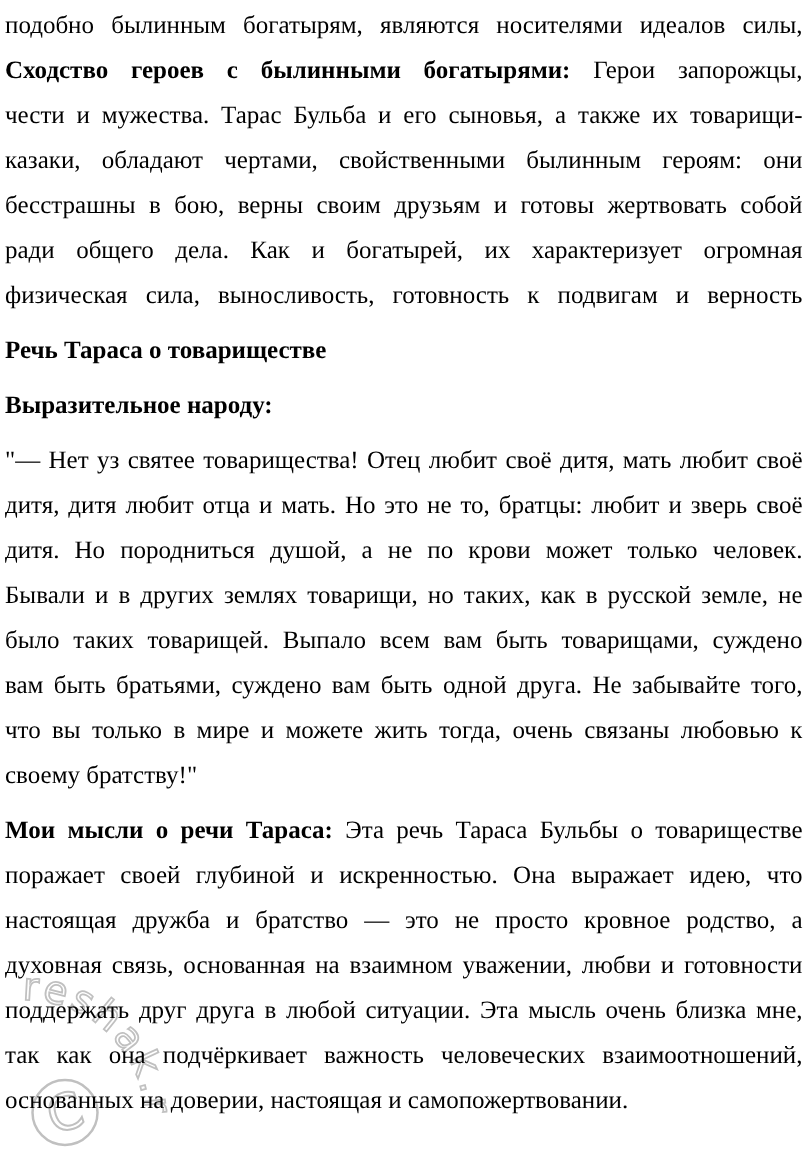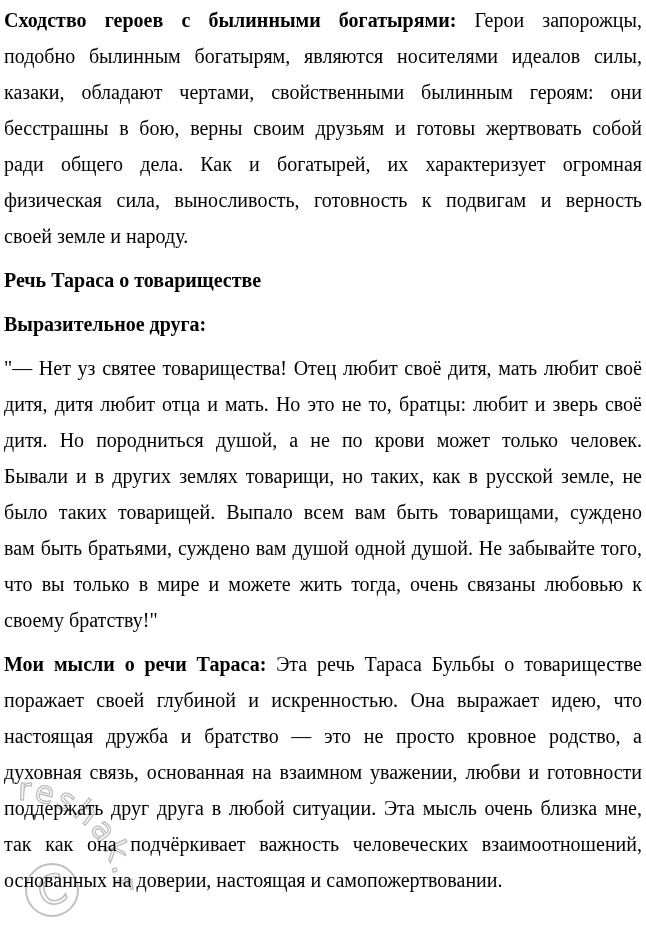--- a/index.html
+++ b/index.html
@@ -46,41 +46,41 @@
     top: 758px;
     z-index: 1;
     pointer-events: none;
   }
 </style>
 </head>
 <body style="background: rgb(255, 255, 255); color: rgb(0, 0, 0);">
 
 <div class="doc">
     <div class="block paragraph">
+      <div class="line">подобно былинным богатырям, являются носителями идеалов силы,</div>
       <div class="line"><b>Сходство героев с былинными богатырями:</b> Герои запорожцы,</div>
-      <div class="line">подобно былинным богатырям, являются носителями идеалов силы,</div>
+      <div class="line">чести и мужества. Тарас Бульба и его сыновья, а также их товарищи-</div>
       <div class="line">казаки, обладают чертами, свойственными былинным героям: они</div>
       <div class="line">бесстрашны в бою, верны своим друзьям и готовы жертвовать собой</div>
       <div class="line">ради общего дела. Как и богатырей, их характеризует огромная</div>
       <div class="line">физическая сила, выносливость, готовность к подвигам и верность</div>
-      <div class="line last">своей земле и народу.</div>
     </div>
     <div class="block heading">
       <div class="line last">Речь Тараса о товариществе</div>
     </div>
     <div class="block heading">
-      <div class="line last">Выразительное друга:</div>
+      <div class="line last">Выразительное народу:</div>
     </div>
     <div class="block paragraph">
       <div class="line">"— Нет уз святее товарищества! Отец любит своё дитя, мать любит своё</div>
       <div class="line">дитя, дитя любит отца и мать. Но это не то, братцы: любит и зверь своё</div>
       <div class="line">дитя. Но породниться душой, а не по крови может только человек.</div>
       <div class="line">Бывали и в других землях товарищи, но таких, как в русской земле, не</div>
       <div class="line">было таких товарищей. Выпало всем вам быть товарищами, суждено</div>
-      <div class="line">вам быть братьями, суждено вам душой одной душой. Не забывайте того,</div>
+      <div class="line">вам быть братьями, суждено вам быть одной друга. Не забывайте того,</div>
       <div class="line">что вы только в мире и можете жить тогда, очень связаны любовью к</div>
       <div class="line last">своему братству!"</div>
     </div>
     <div class="block paragraph">
       <div class="line"><b>Мои мысли о речи Тараса:</b> Эта речь Тараса Бульбы о товариществе</div>
       <div class="line">поражает своей глубиной и искренностью. Она выражает идею, что</div>
       <div class="line">настоящая дружба и братство — это не просто кровное родство, а</div>
       <div class="line">духовная связь, основанная на взаимном уважении, любви и готовности</div>
       <div class="line">поддержать друг друга в любой ситуации. Эта мысль очень близка мне,</div>
       <div class="line">так как она подчёркивает важность человеческих взаимоотношений,</div>

